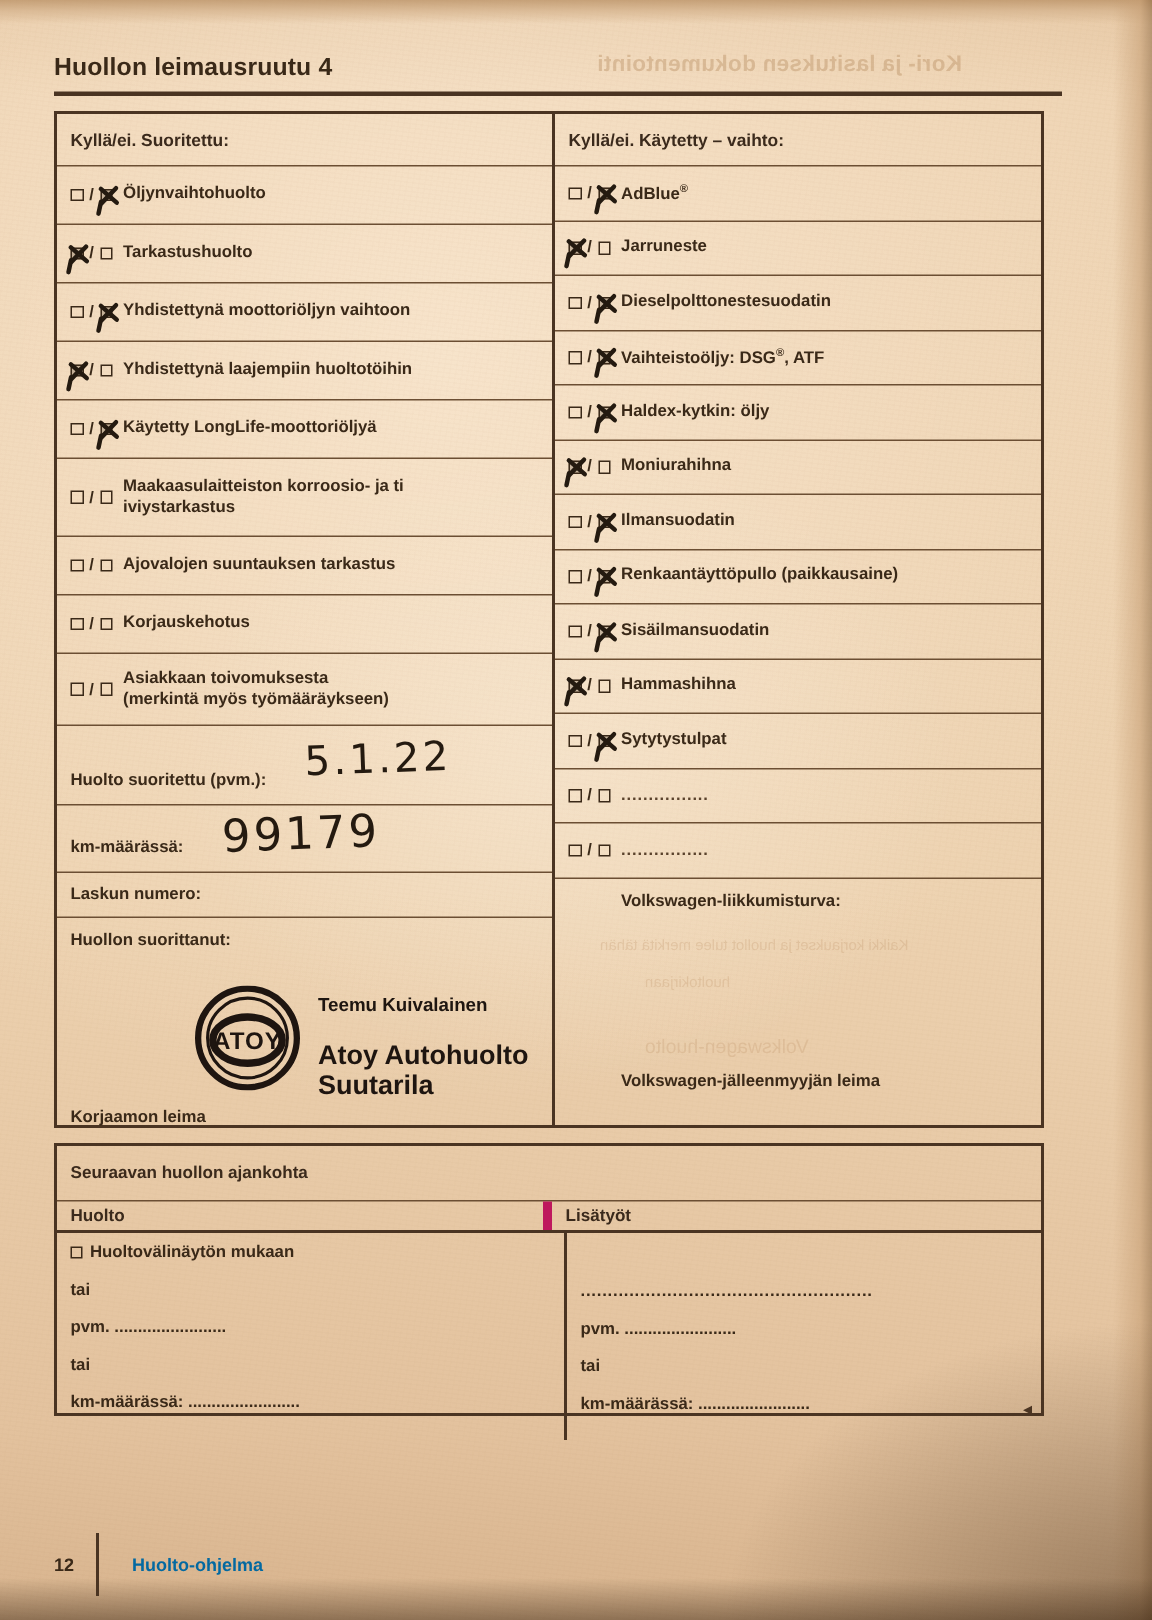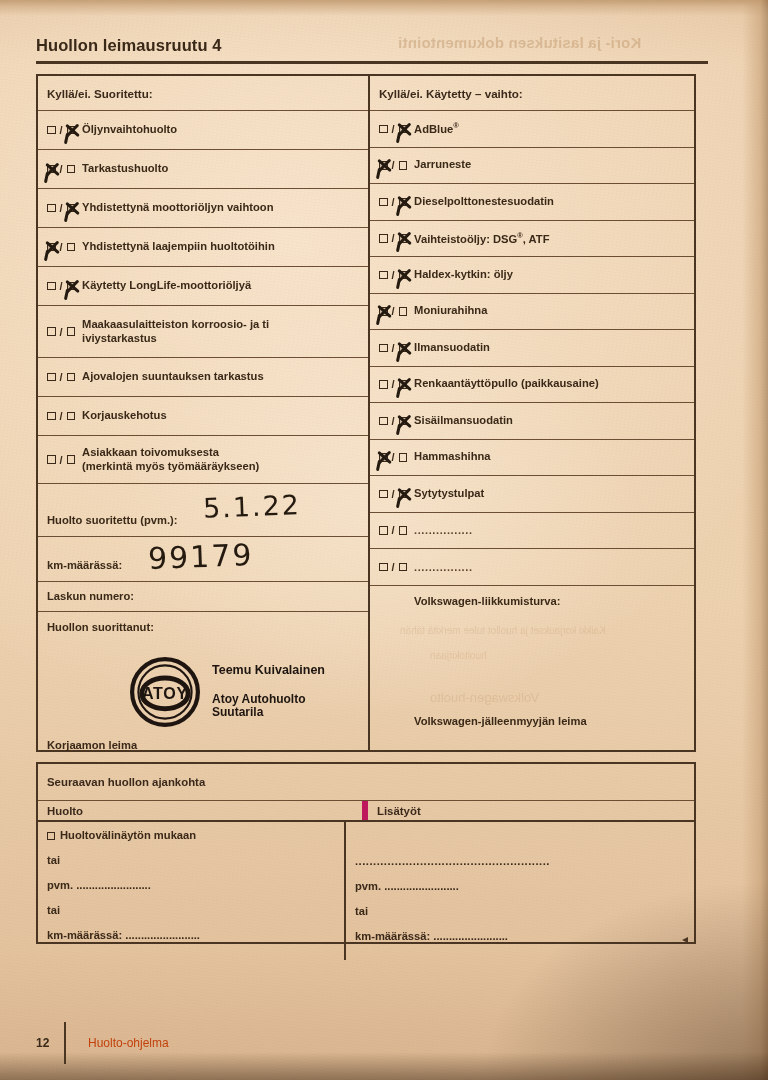--- a/index.html
+++ b/index.html
@@ -100,46 +100,46 @@
     color:#241a10;font-size:27px;font-weight:500;
     letter-spacing:2px;
     transform:rotate(-2.2deg);
     display:inline-block;
   }
 
   
   #stamp{position:absolute;left:92px;top:45px;width:230px;height:72px;}
   #stamp .logo{position:absolute;left:0;top:0;width:70px;height:70px;}
   #stamp .nm{position:absolute;left:82px;top:6px;font-size:12.5px;font-weight:bold;color:#1e1510;}
-  #stamp .co{position:absolute;left:82px;top:36px;font-size:12px;font-weight:bold;color:#1e1510;line-height:1.12;}
+  #stamp .co{position:absolute;left:82px;top:36px;font-size:18px;font-weight:bold;color:#1e1510;line-height:1.12;}
 
   
   #next-table{left:36px;top:762px;width:660px;height:182px;}
   #nt-head{height:37px;border-bottom:1.6px solid #6b4e33;display:flex;align-items:center;padding-left:9px;
            font-size:11.4px;font-weight:bold;box-sizing:border-box;}
   #nt-sub{height:21px;border-bottom:2px solid #4a3422;display:flex;box-sizing:border-box;}
   #nt-sub .c1{width:330px;border-right:6px solid #be185d;display:flex;align-items:center;padding-left:9px;
               box-sizing:border-box;font-size:11.4px;font-weight:bold;}
   #nt-sub .c2{flex:1;display:flex;align-items:center;padding-left:9px;box-sizing:border-box;
               font-size:11.4px;font-weight:bold;}
   #nt-body{display:flex;height:138px;box-sizing:border-box;}
-  #nt-body .c1{width:308px;border-right:2px solid #4a3422;box-sizing:border-box;padding:7px 0 0 9px;}
+  #nt-body .c1{width:340px;border-right:2px solid #4a3422;box-sizing:border-box;padding:7px 0 0 9px;}
   #nt-body .c2{flex:1;box-sizing:border-box;padding:7px 0 0 9px;position:relative;}
   .nt-line{font-size:11.2px;font-weight:bold;color:#3a2918;margin-bottom:13px;}
   .nt-cb{display:inline-block;width:8px;height:8px;border:1.6px solid #3a2918;
          box-sizing:border-box;margin-right:5px;vertical-align:-1px;}
 
   
   #corner-mark{position:absolute;right:6px;bottom:14px;font-size:12px;color:#4a3422;}
 
   
   #footer{position:absolute;left:36px;bottom:16px;display:flex;align-items:center;height:42px;}
   #footer .pg{font-size:12px;font-weight:bold;color:#3a2918;width:28px;}
   #footer .bar{width:2px;height:42px;background:#4a3422;margin-right:22px;}
-  #footer .ft{font-size:12px;font-weight:normal;color:#c2410c;}
+  #footer .ft{font-size:12px;font-weight:bold;color:#0369a1;}
 </style>
 </head>
 <body>
 
 <div id="paper"></div>
 <div id="noise"></div>
 <div id="glare"></div>
 <div id="edge-top"></div>
 <div id="edge-right"></div>
 <div id="shadow-br"></div>

